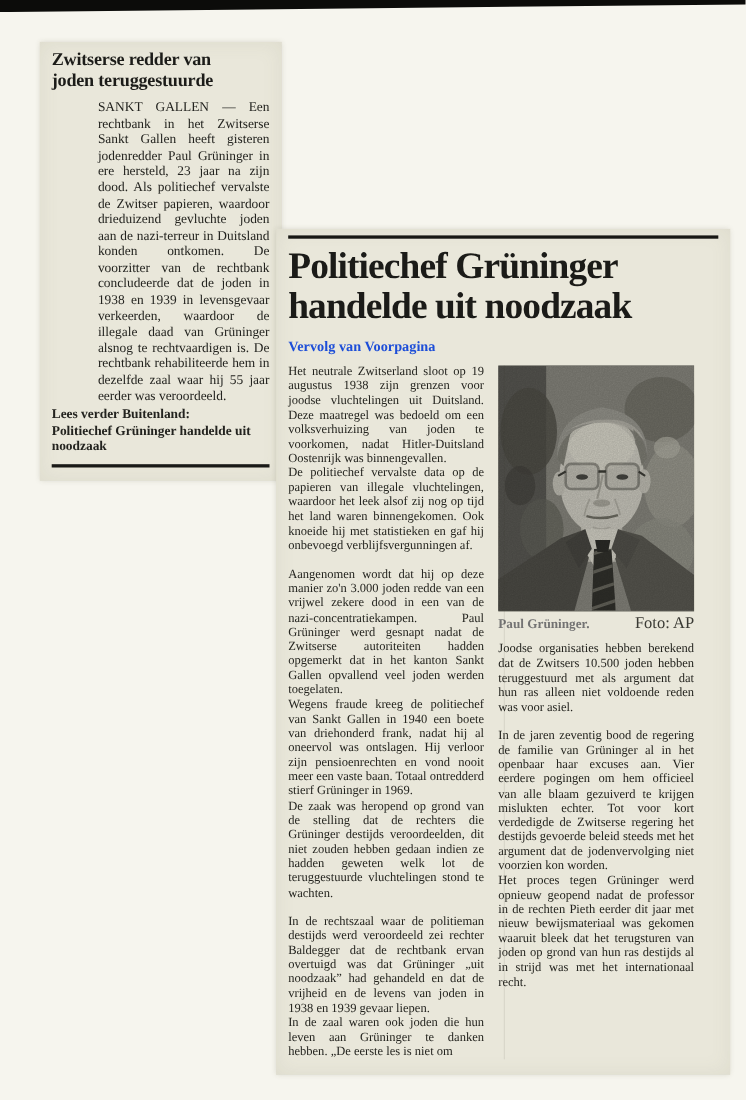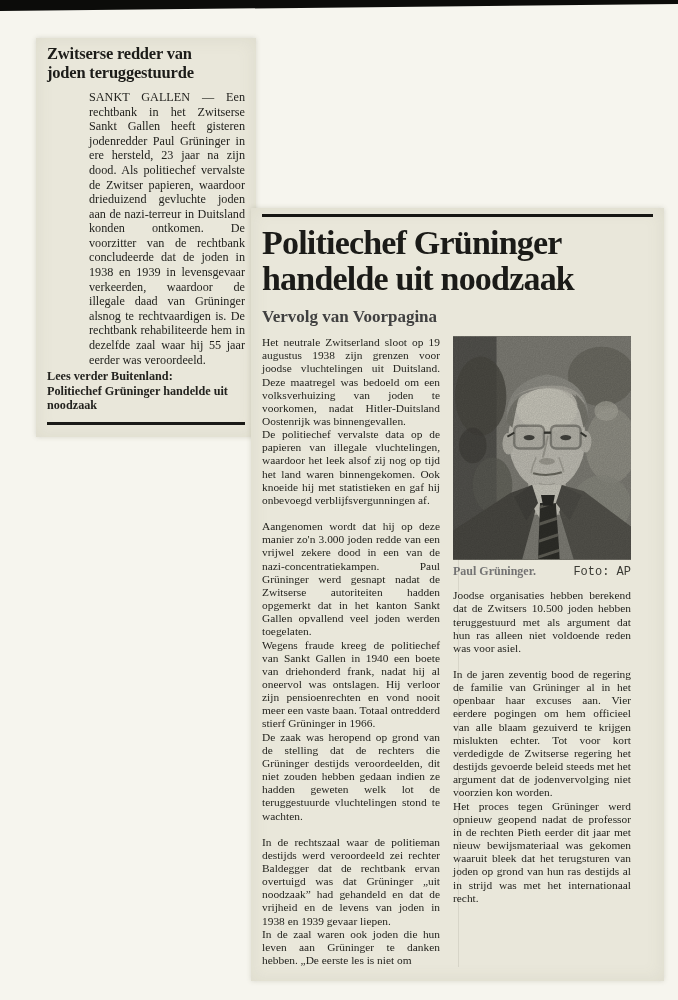--- a/index.html
+++ b/index.html
@@ -35,36 +35,36 @@
   .readmore.first { margin-top:2px; }
   .clip-small .rule { height:3px; background:#1a1a17; margin-top:9px; }
 
   
   .clip-main { left:251px; top:208px; width:391px; padding:6px 11px 14px; box-sizing:content-box; }
   .clip-main .toprule { height:3px; background:#161613; }
   .clip-main h1 {
     font-size:34px; line-height:1.06; margin:8px 0 0;
     color:#1b1b18; letter-spacing:-0.8px; font-weight:bold;
   }
-  .subhead { font-size:17px; font-weight:bold; margin-top:10px; color:#404040; }
+  .subhead { font-size:13px; font-weight:bold; margin-top:10px; color:#1d4ed8; }
   .columns { display:flex; gap:13px; margin-top:9px; position:relative; }
   .gutter-line {
     position:absolute; left:50%; top:0; bottom:0; width:1px;
     background:rgba(60,58,45,0.10);
   }
   .col {
     width:178px; font-size:11.4px; line-height:13.15px;
     text-align:justify; color:#24241f;
   }
   .col p { margin:0; }
   .col p.gap { margin-top:13px; }
   .photo-frame { width:178px; height:224px; display:block; background:#7e7d75; }
   .caption-row { display:flex; justify-content:space-between; align-items:baseline; margin:5px 0 10px; }
   .caption { font-weight:bold; font-size:12px; color:#737373; }
-  .credit { font-family:Liberation Mono, monospace; font-size:12px; color:#3a3a34; }
+  .credit { font-family:Liberation Serif, serif; font-size:15px; color:#3a3a34; }
 </style>
 </head>
 <body>
 
 <div class="scan-edge"></div>
 
 <article class="clipping clip-small">
   <h1>
     <span>Zwitserse redder van</span><br>
     <span>joden teruggestuurde</span>
@@ -83,21 +83,21 @@
   </h1>
   <div class="subhead">Vervolg van Voorpagina</div>
 
   <div class="columns">
     <div class="gutter-line"></div>
 
     <div class="col">
       <p>Het neutrale Zwitserland sloot op 19 augustus 1938 zijn grenzen voor joodse vluchtelingen uit Duitsland. Deze maatregel was bedoeld om een volksverhuizing van joden te voorkomen, nadat Hitler-Duitsland Oostenrijk was binnengevallen.</p>
       <p>De politiechef vervalste data op de papieren van illegale vluchtelingen, waardoor het leek alsof zij nog op tijd het land waren binnengekomen. Ook knoeide hij met statistieken en gaf hij onbevoegd verblijfsvergunningen af.</p>
       <p class="gap">Aangenomen wordt dat hij op deze manier zo'n 3.000 joden redde van een vrijwel zekere dood in een van de nazi-concentratiekampen. Paul Grüninger werd gesnapt nadat de Zwitserse autoriteiten hadden opgemerkt dat in het kanton Sankt Gallen opvallend veel joden werden toegelaten.</p>
-      <p>Wegens fraude kreeg de politiechef van Sankt Gallen in 1940 een boete van driehonderd frank, nadat hij al oneervol was ontslagen. Hij verloor zijn pensioenrechten en vond nooit meer een vaste baan. Totaal ontredderd stierf Grüninger in 1966.</p>
+      <p>Wegens fraude kreeg de politiechef van Sankt Gallen in 1940 een boete van driehonderd frank, nadat hij al oneervol was ontslagen. Hij verloor zijn pensioenrechten en vond nooit meer een vaste baan. Totaal ontredderd stierf Grüninger in 1969.</p>
       <p>De zaak was heropend op grond van de stelling dat de rechters die Grüninger destijds veroordeelden, dit niet zouden hebben gedaan indien ze hadden geweten welk lot de teruggestuurde vluchtelingen stond te wachten.</p>
       <p class="gap">In de rechtszaal waar de politieman destijds werd veroordeeld zei rechter Baldegger dat de rechtbank ervan overtuigd was dat Grüninger „uit noodzaak” had gehandeld en dat de vrijheid en de levens van joden in 1938 en 1939 gevaar liepen.</p>
       <p>In de zaal waren ook joden die hun leven aan Grüninger te danken hebben. „De eerste les is niet om</p>
     </div>
 
     <div class="col">
       <svg class="photo-frame" viewBox="0 0 180 225" xmlns="http://www.w3.org/2000/svg" aria-hidden="true">
         <defs>
           <filter id="grain" x="0" y="0" width="100%" height="100%">
             <feTurbulence type="fractalNoise" baseFrequency="0.85" numOctaves="2" stitchTiles="stitch"></feTurbulence>

